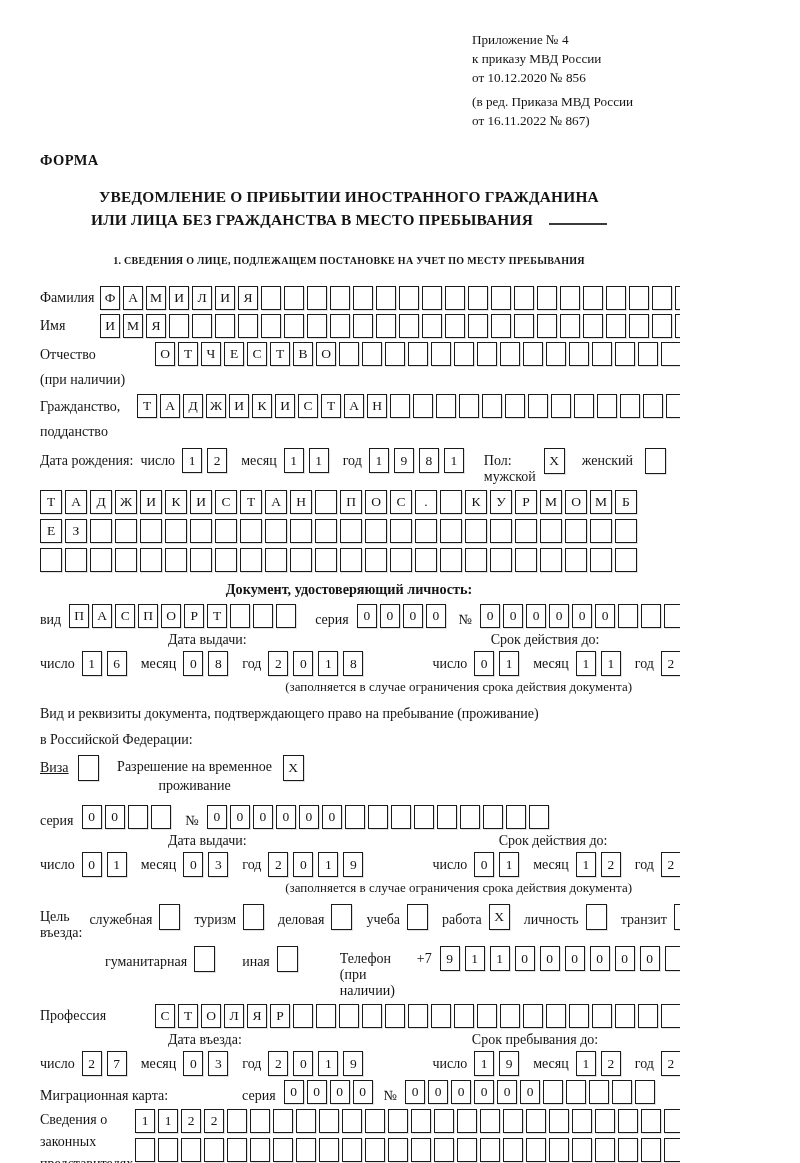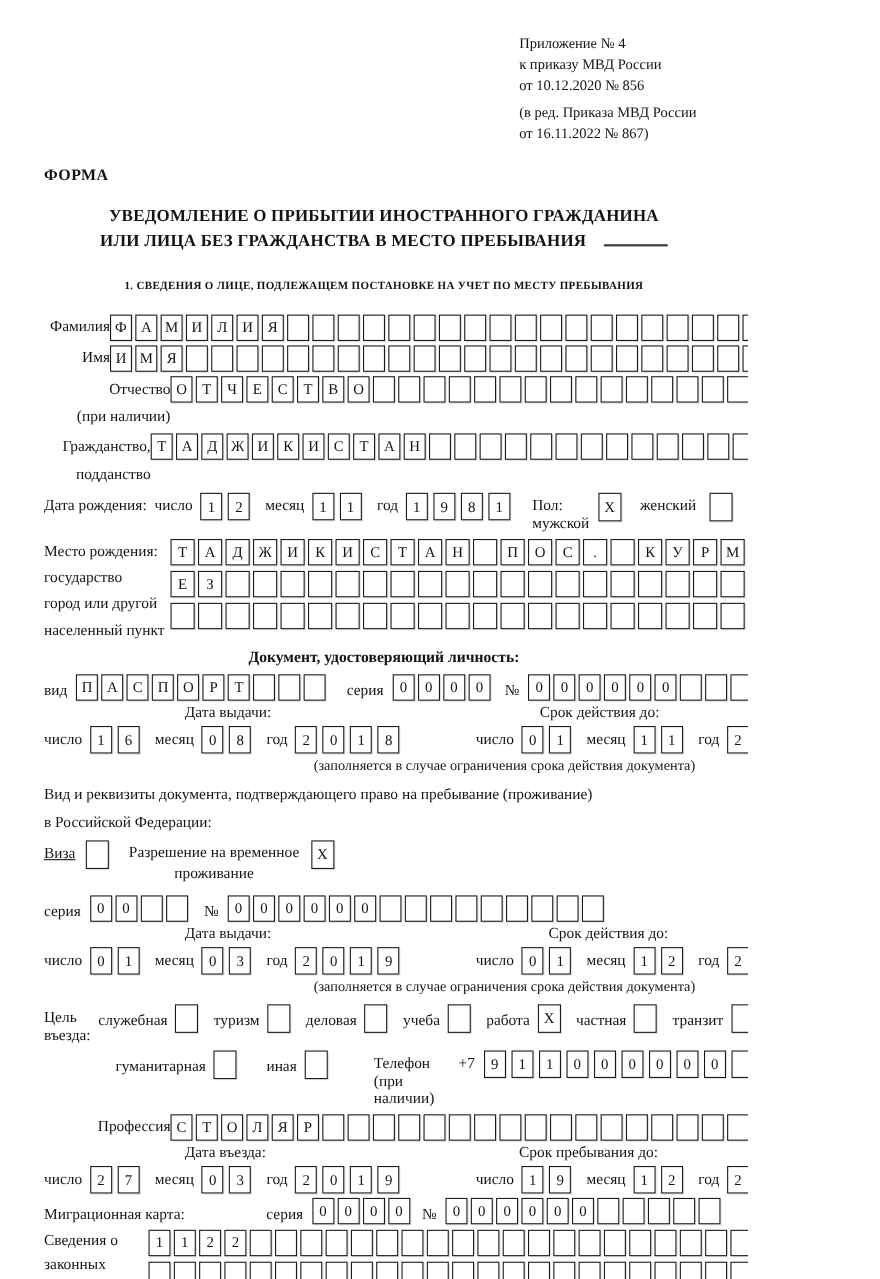--- a/index.html
+++ b/index.html
@@ -10,21 +10,21 @@
   }
   
   .doc-header{margin-left:auto;width:186px;font-size:13.2px;line-height:19px;}
   .doc-header .gap{margin-top:5px;}
   .form-label{text-align:left;padding-right:32px;font-weight:bold;font-size:14.5px;margin-top:22px;letter-spacing:.4px;}
   
   .title{margin-top:16px;text-align:center;font-weight:bold;font-size:15.4px;line-height:23px;letter-spacing:.2px;}
   .blank-underline{display:inline-block;width:58px;border-bottom:2px solid #3a3a3a;height:12px;margin-left:16px;}
   .section-heading{margin-top:24px;margin-bottom:20px;text-align:center;font-weight:bold;font-size:10px;letter-spacing:.3px;}
   
-  .frow{display:flex;align-items:flex-start;margin-bottom:4px;text-align:right;}
+  .frow{display:flex;align-items:flex-start;margin-bottom:4px;}
   .lbl{flex:none;padding-top:4px;}
   .w60{width:60px;} .w97{width:97px;} .w115{width:115px;} .w95{width:95px;}
   .lbl .sub{display:block;margin-top:4px;}
   .lbl2{line-height:21px;padding-top:2px;}
   
   .boxrow{display:inline-flex;flex-wrap:nowrap;align-items:flex-start;}
   .cell{
     display:inline-flex;flex:none;width:18px;height:22px;border:1.5px solid #1b1b1b;
     margin-right:3px;align-items:center;justify-content:center;
     font-size:13.5px;background:#fff;box-shadow:1px 1px 0 rgba(0,0,0,.12);
@@ -254,26 +254,20 @@
     <span class="boxrow chk">
         <span class="cell">X</span>
       </span>
     <span class="wd" style="padding-top:5px;margin-left:14px;margin-right:12px;">женский</span>
     <span class="boxrow chk">
         <span class="cell"></span>
       </span>
   </div>
 
   <div class="multirow" style="margin-top:5px;">
-    <div class="lblcol w115">
-      <div>Место рождения:</div>
-      <div>государство</div>
-      <div>город или другой</div>
-      <div>населенный пункт</div>
-    </div>
     <div class="stack">
       <span class="boxrow wide">
           <span class="cell">Т</span>
           <span class="cell">А</span>
           <span class="cell">Д</span>
           <span class="cell">Ж</span>
           <span class="cell">И</span>
           <span class="cell">К</span>
           <span class="cell">И</span>
           <span class="cell">С</span>
@@ -556,21 +550,21 @@
           <span class="cell"></span>
         </span>
     </div>
     <div class="popt">
       <span class="pl">работа</span>
       <span class="boxrow chk">
           <span class="cell">X</span>
         </span>
     </div>
     <div class="popt">
-      <span class="pl">частная</span>
+      <span class="pl">личность</span>
       <span class="boxrow chk">
           <span class="cell"></span>
         </span>
     </div>
     <div class="popt">
       <span class="pl">транзит</span>
       <span class="boxrow chk">
           <span class="cell"></span>
         </span>
     </div>

